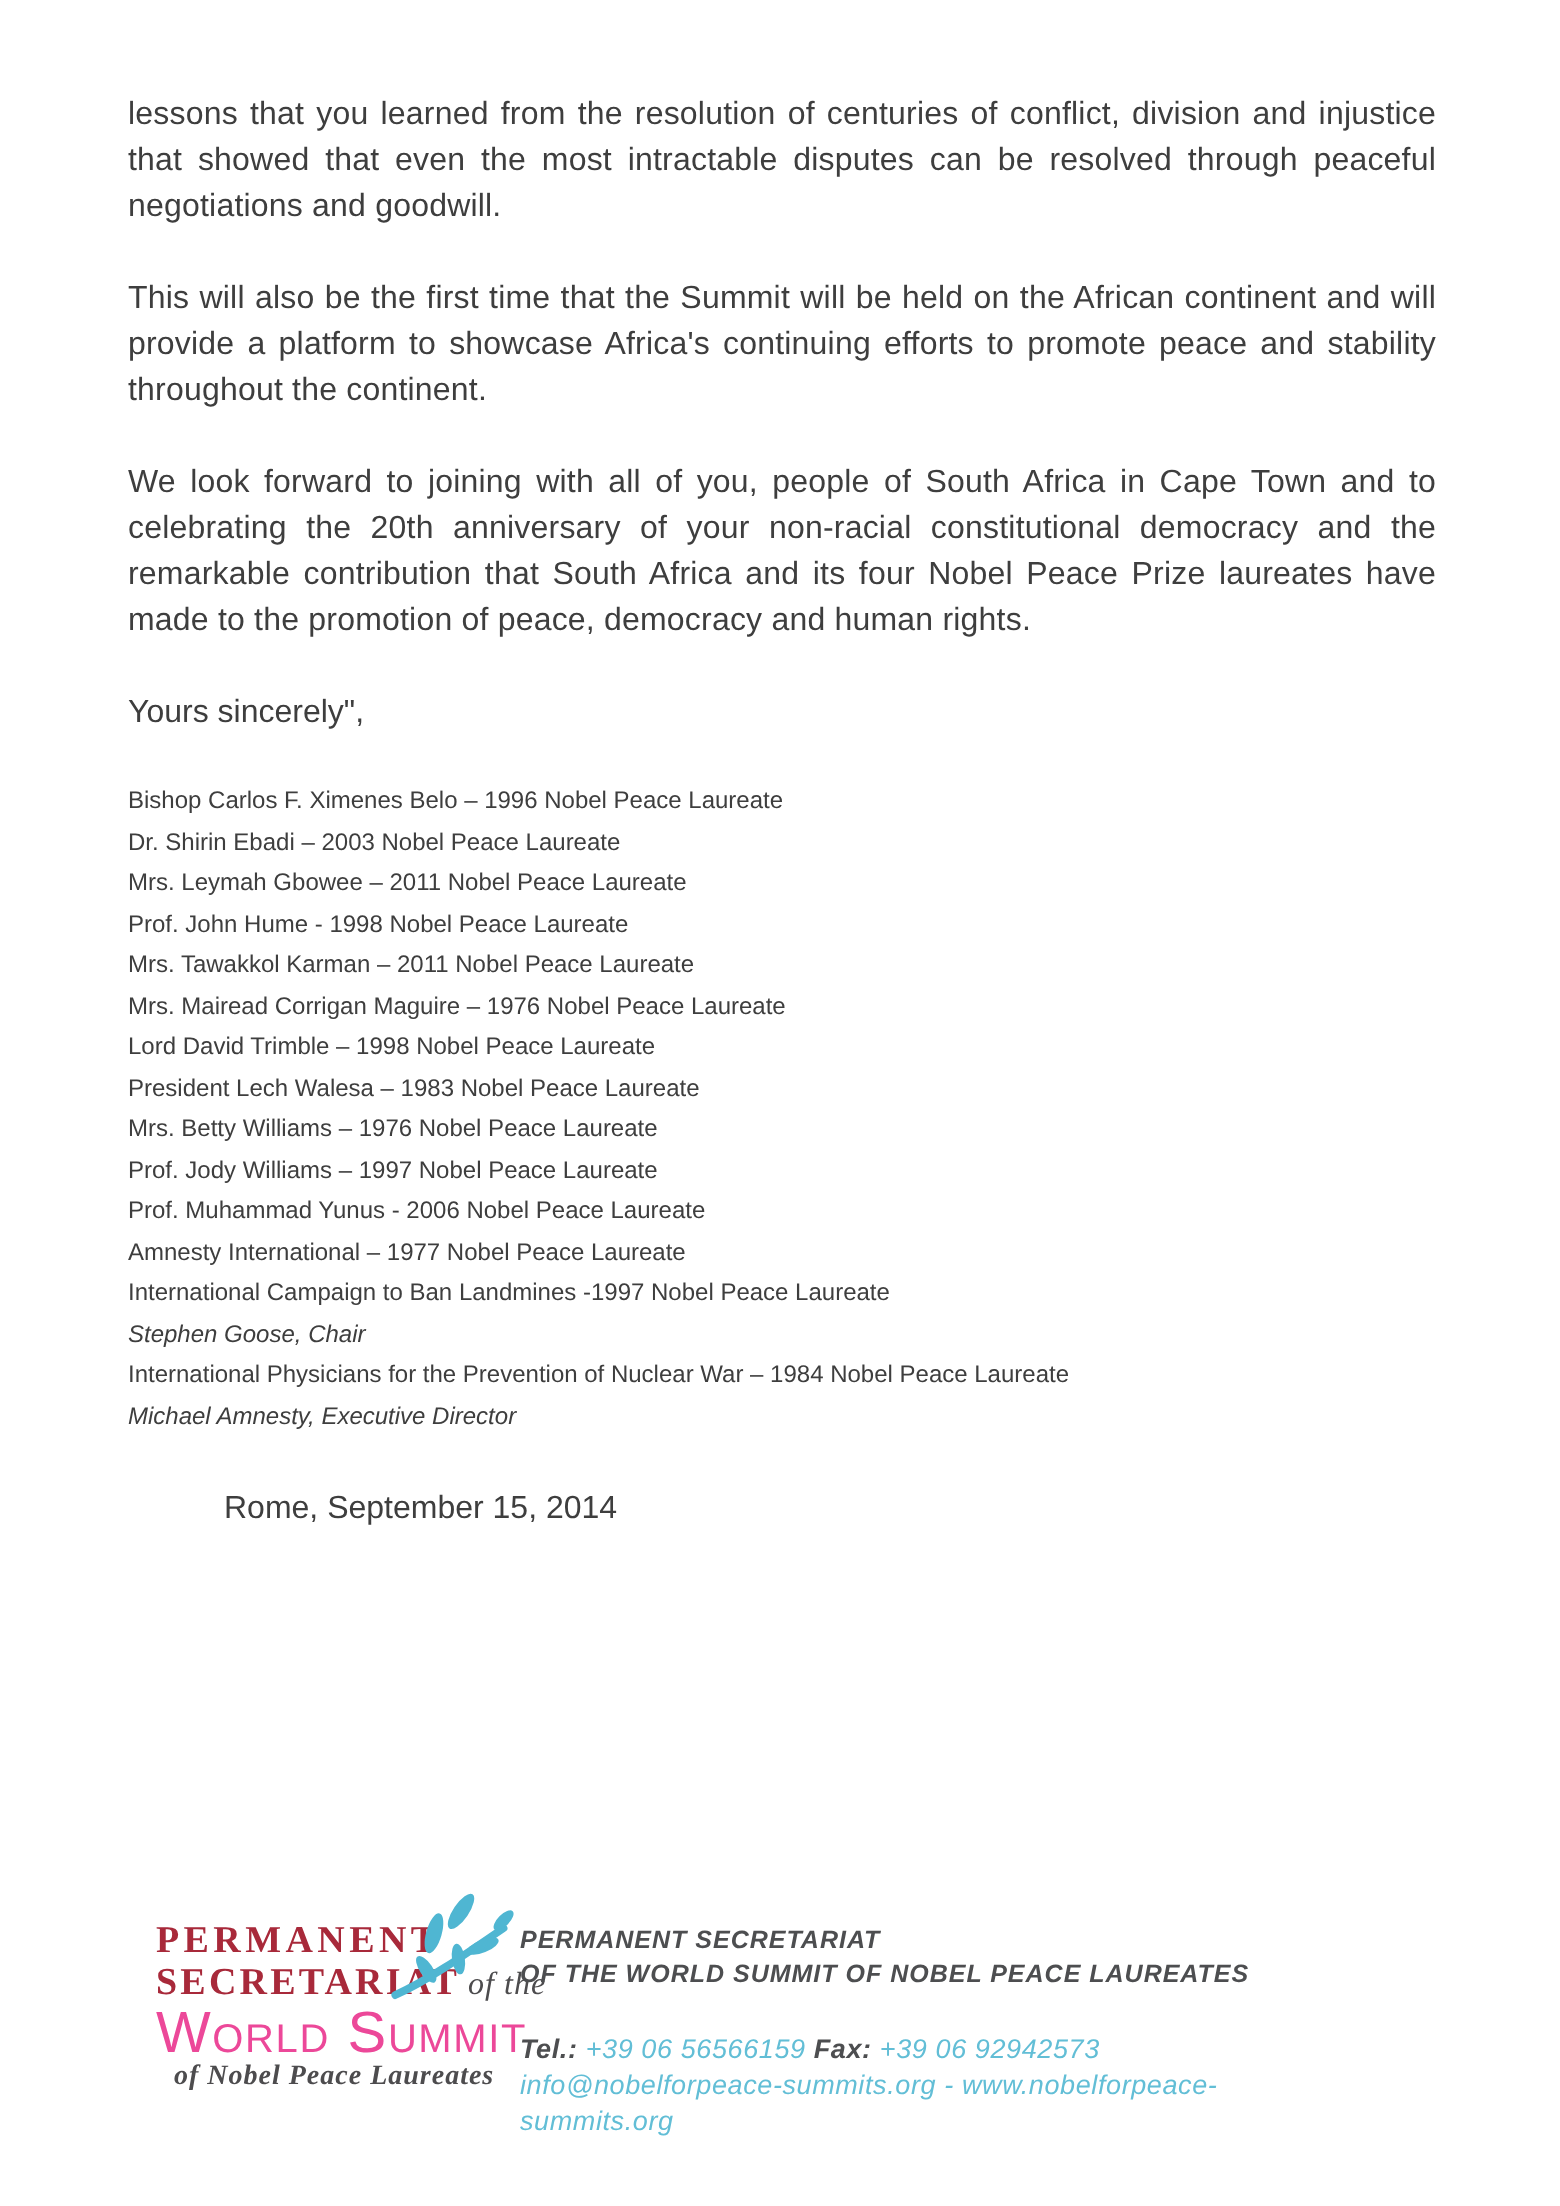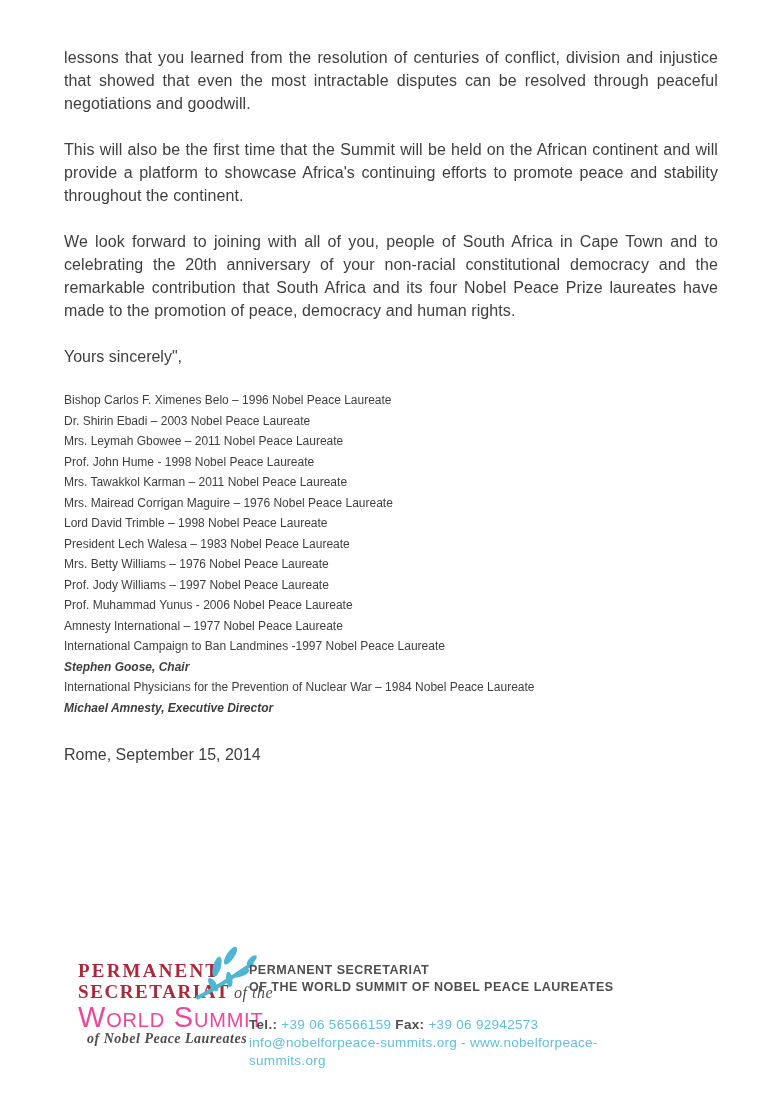--- a/index.html
+++ b/index.html
@@ -41,26 +41,26 @@
   .sig-list {
     margin: 0;
   }
   .sig {
     font-size: 12px;
     line-height: 20.5px;
     white-space: nowrap;
   }
   .sig.italic {
     font-style: italic;
-    font-weight: bold;
   }
   .dateline {
     margin-top: 25px;
     font-size: 16px;
     line-height: 23px;
+    margin-left: 48px;
   }
 
   
   .footer {
     position: absolute;
     left: 0;
     top: 950px;
     width: 780px;
     height: 130px;
   }
@@ -118,23 +118,24 @@
   }
   .branch {
     position: absolute;
     left: 114px;
     top: -14px;
     width: 68px;
     height: 58px;
   }
   .contact {
     position: absolute;
-    left: 249px;
+    left: 260px;
     top: 12px;
     width: 420px;
+    font-style: italic;
   }
   .org-line {
     font-weight: bold;
     color: #4d4e50;
     font-size: 12.5px;
     letter-spacing: 0.5px;
     line-height: 17px;
   }
   .tel-line {
     margin-top: 20px;

